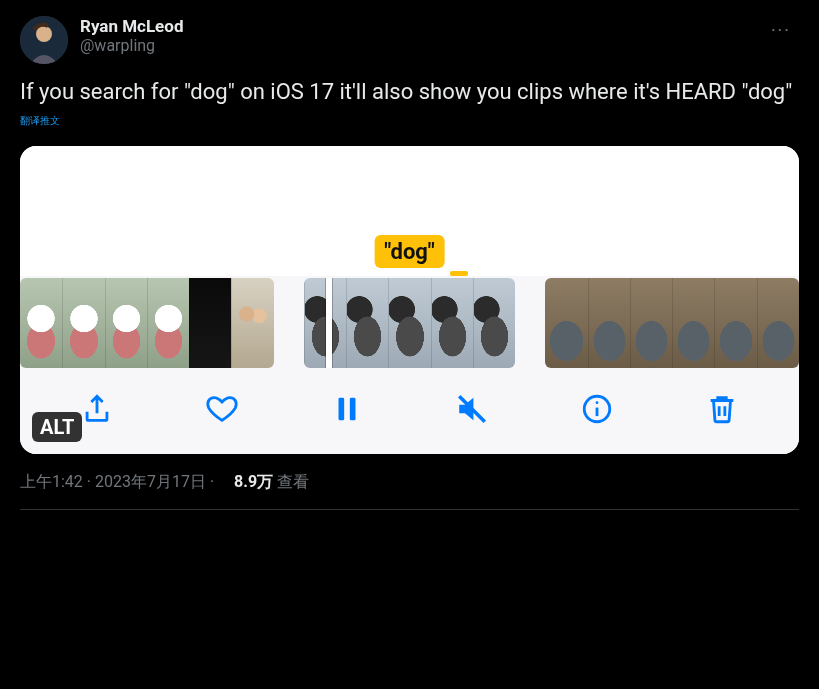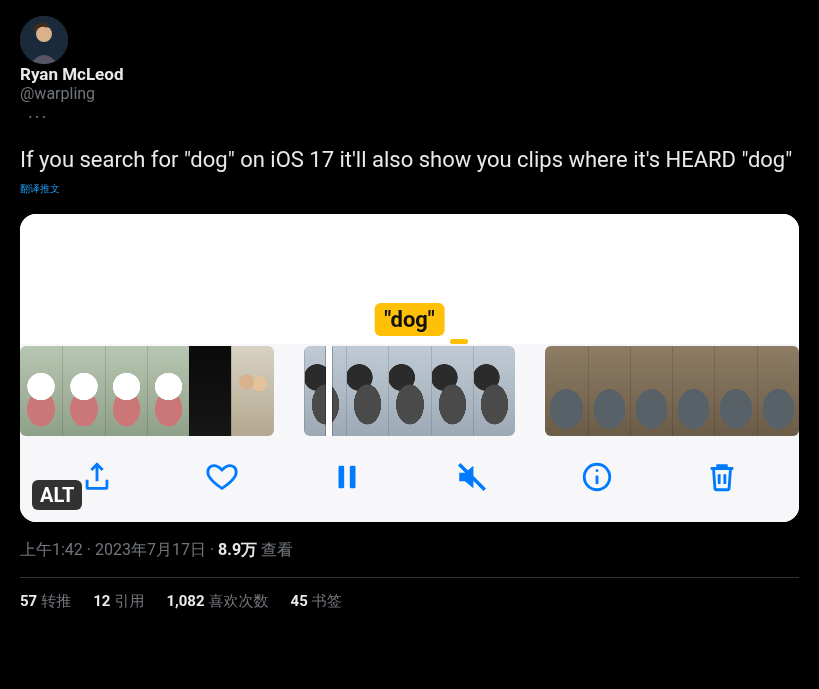--- a/index.html
+++ b/index.html
@@ -10,21 +10,20 @@
     width: 819px;
     height: 689px;
     overflow: hidden;
   }
   .tweet {
     padding: 16px 20px;
   }
   .header {
     display: flex;
     align-items: flex-start;
-    flex-direction: column;
   }
   .avatar {
     width: 48px;
     height: 48px;
     border-radius: 50%;
     overflow: hidden;
     flex-shrink: 0;
     margin-right: 12px;
     background: #333;
   }
@@ -129,21 +128,21 @@
     font-weight: 700;
     padding: 3px 8px;
     border-radius: 6px;
     cursor: pointer;
   }
   .meta {
     margin-top: 18px;
     color: #71767b;
     font-size: 16px;
   }
-  .meta .bold { color: #e7e9ea; font-weight: 700; }
+  .meta .bold { color: #e7e9ea; font-weight: 700; margin-left: 16px; }
   .divider {
     height: 1px;
     background: #2f3336;
     margin-top: 16px;
   }
   .stats {
     display: flex;
     gap: 22px;
     margin-top: 14px;
     font-size: 15px;
@@ -276,20 +275,14 @@
 
     <div class="alt-badge">ALT</div>
   </div>
 
   <div class="meta">
     <span>上午1:42</span><span> · </span><span>2023年7月17日</span><span> · </span><span class="bold">8.9万</span><span> 查看</span>
   </div>
 
   <div class="divider"></div>
 
-  <div class="stats">
-    <div><span class="num">57</span><span>转推</span></div>
-    <div><span class="num">12</span><span>引用</span></div>
-    <div><span class="num">1,082</span><span>喜欢次数</span></div>
-    <div><span class="num">45</span><span>书签</span></div>
-  </div>
 
 </div>
 
 </body></html>

